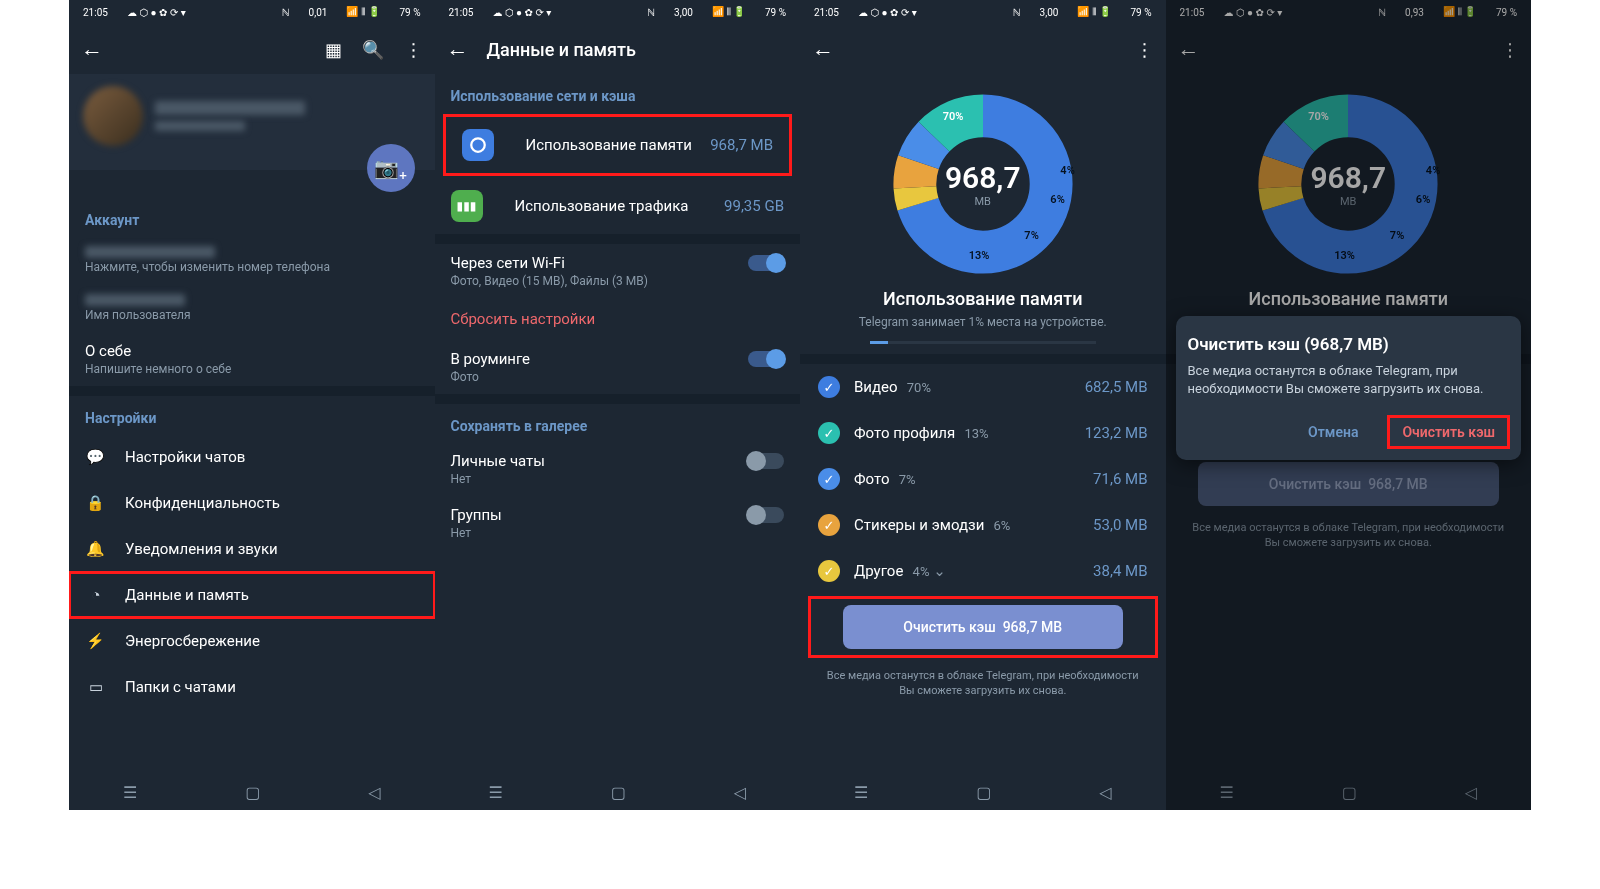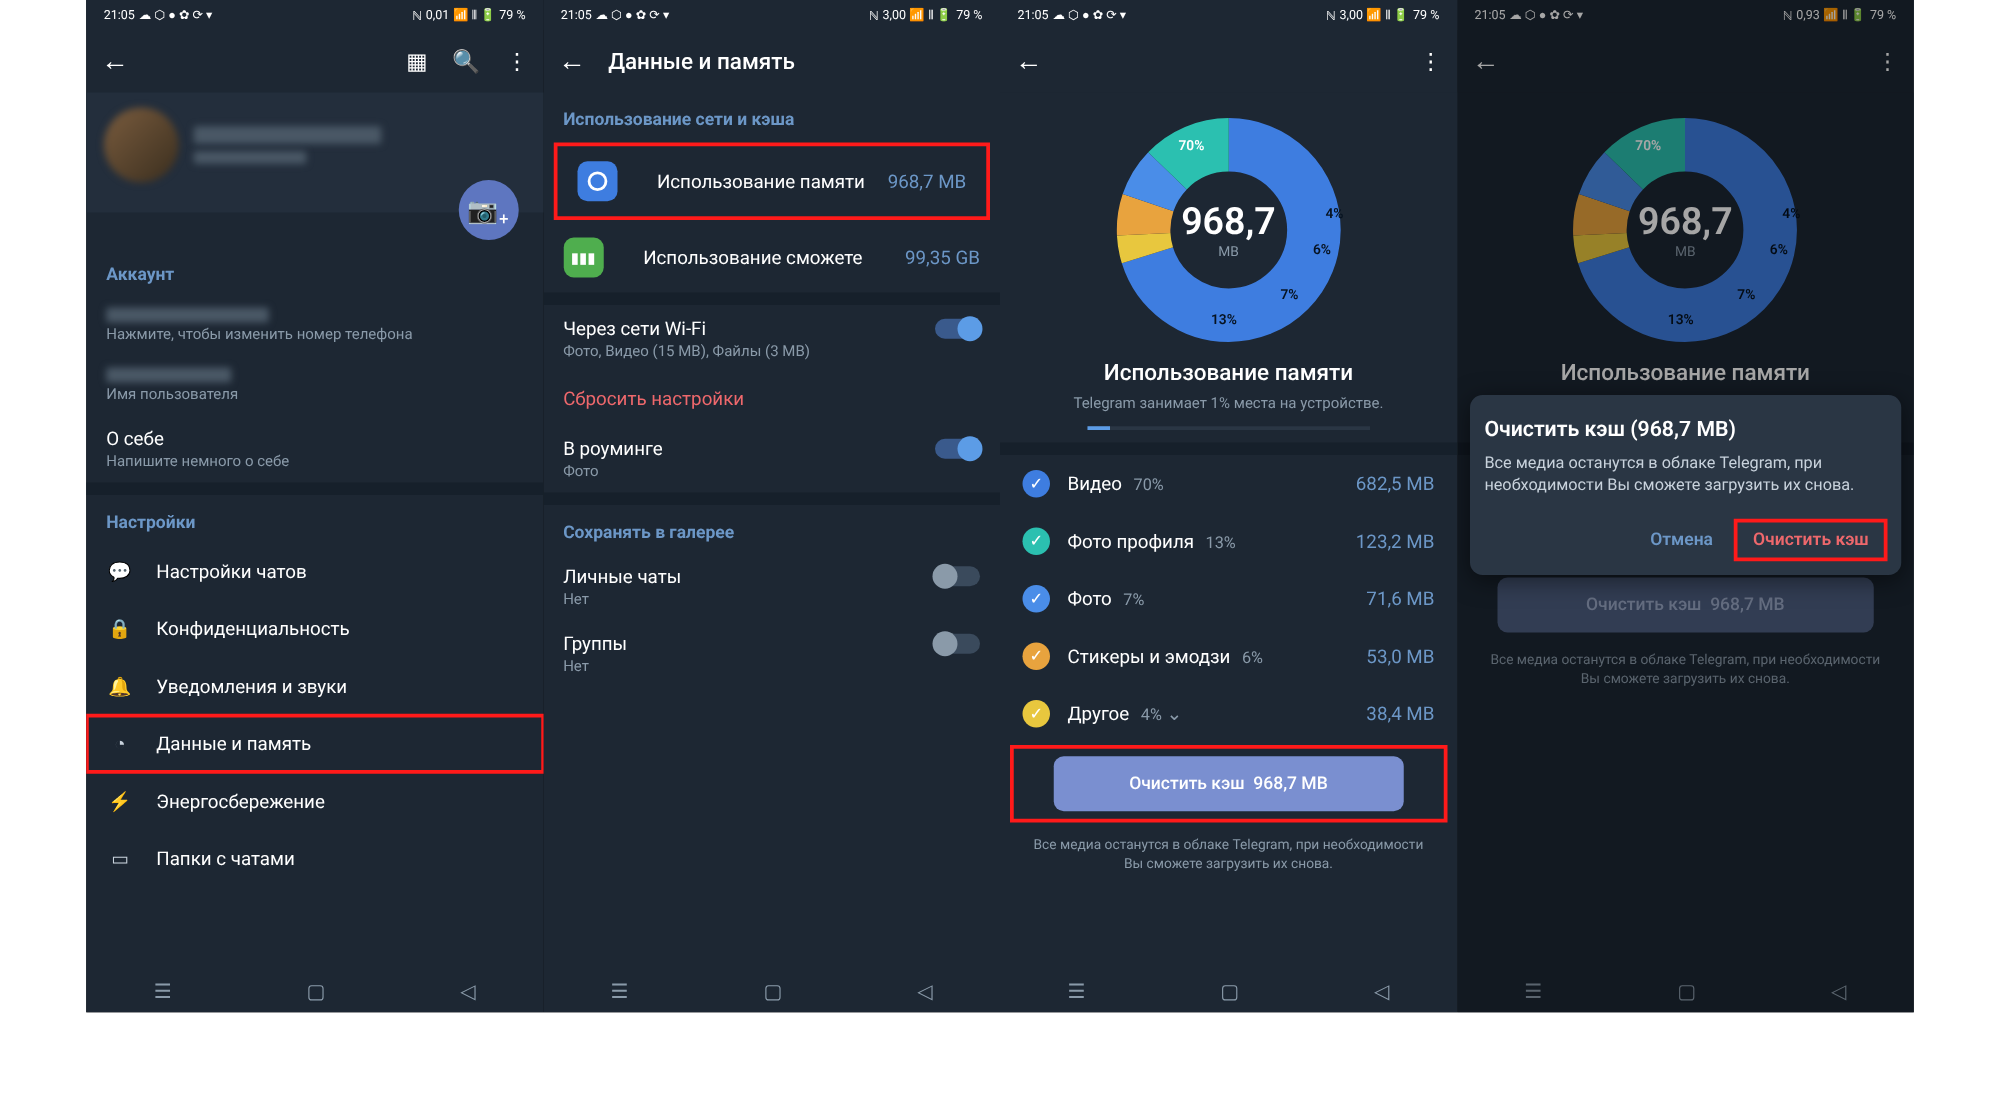--- a/index.html
+++ b/index.html
@@ -1,20 +1,20 @@
 <!DOCTYPE html>
 <html><head>
 <meta charset="utf-8">
 <style>
 *{box-sizing:border-box;margin:0;padding:0;font-family:Roboto,Arial,sans-serif}
 body{background:#fff;display:flex;justify-content:center}
 .wrap{display:flex;gap:0;width:1462px;height:810px;background:#0a0a0a}
 .panel{width:25%;height:100%;background:#1d2733;position:relative;overflow:hidden;display:flex;flex-direction:column}
 .statusbar{height:24px;display:flex;justify-content:space-between;align-items:center;padding:0 14px;font-size:11px;color:#fff;background:#1d2733}
-.sb-left,.sb-right{display:flex;align-items:center;gap:3px}
+.sb-left,.sb-right{display:flex;align-items:center;gap:19px}
 .sb-left span,.sb-right span{font-size:10px}
 .appbar{height:50px;display:flex;align-items:center;padding:0 12px;gap:18px}
 .back-arrow{color:#fff;font-size:22px;cursor:pointer}
 .appbar-title{color:#fff;font-size:18px;font-weight:500;flex:1}
 .appbar-icons{margin-left:auto;display:flex;gap:20px;color:#fff;font-size:18px}
 .profile-area{background:#232e3c;padding:12px 14px 18px;position:relative}
 .profile-row{display:flex;align-items:center;gap:12px;margin-bottom:6px}
 .avatar{width:60px;height:60px;border-radius:50%;background:linear-gradient(135deg,#7a5c3e,#3a2e1e);filter:blur(3px)}
 .profile-info{display:flex;flex-direction:column;gap:2px}
 .blur-line{background:#4a5866;border-radius:2px;filter:blur(3px)}
@@ -63,21 +63,21 @@
 .cat-val{color:#6c97c7;font-size:15px}
 .clear-btn{margin:6px 32px;padding:14px 0;background:#7a8fd0;color:#fff;text-align:center;border-radius:8px;font-size:14px;font-weight:500;cursor:pointer}
 .clear-btn.dim{background:#4e5e80;color:#9aa8c5}
 .footer-note{color:#8a9aa9;font-size:11px;text-align:center;padding:8px 20px;line-height:1.4}
 .navbar{height:36px;display:flex;justify-content:space-around;align-items:center;margin-top:auto;color:#8a9aa9;font-size:16px}
 
 .dim-overlay{position:absolute;inset:0;background:rgba(0,0,0,0.35)}
 .dialog{position:absolute;left:10px;right:10px;top:316px;background:#2a3644;border-radius:10px;padding:18px 12px 12px;box-shadow:0 4px 20px rgba(0,0,0,0.5)}
 .dialog-title{color:#fff;font-size:17px;font-weight:600;margin-bottom:8px}
 .dialog-body{color:#c8d2dc;font-size:13px;line-height:1.4;margin-bottom:18px}
-.dialog-btns{display:flex;justify-content:flex-end;gap:4px}
+.dialog-btns{display:flex;justify-content:flex-end;gap:16px}
 .dbtn{padding:8px 14px;color:#6c97c7;font-size:14px;font-weight:600;cursor:pointer}
 .dbtn.primary{color:#ee686c}
 svg{display:block}
 </style>
 </head>
 <body>
 
 <div class="wrap">
 
 <div class="panel">
@@ -187,21 +187,21 @@
             <span>Использование памяти</span>
             <span class="row-val">968,7 MB</span>
           </div>
     </div>
   </div>
   <div class="list-item">
     <div class="icon-box ib-green">
           <span style="color:#fff;font-size:12px">▮▮▮</span>
         </div>
     <div class="row-flex">
-          <span>Использование сможете</span>
+          <span>Использование трафика</span>
           <span class="row-val">99,35 GB</span>
         </div>
   </div>
   <div class="divider"></div>
   <div class="list-item with-sub">
     <div class="row-flex" style="width:100%">
           <span>Через сети Wi-Fi</span>
           <div class="toggle on"></div>
         </div>
     <div class="sub">Фото, Видео (15 MB), Файлы (3 MB)</div>

